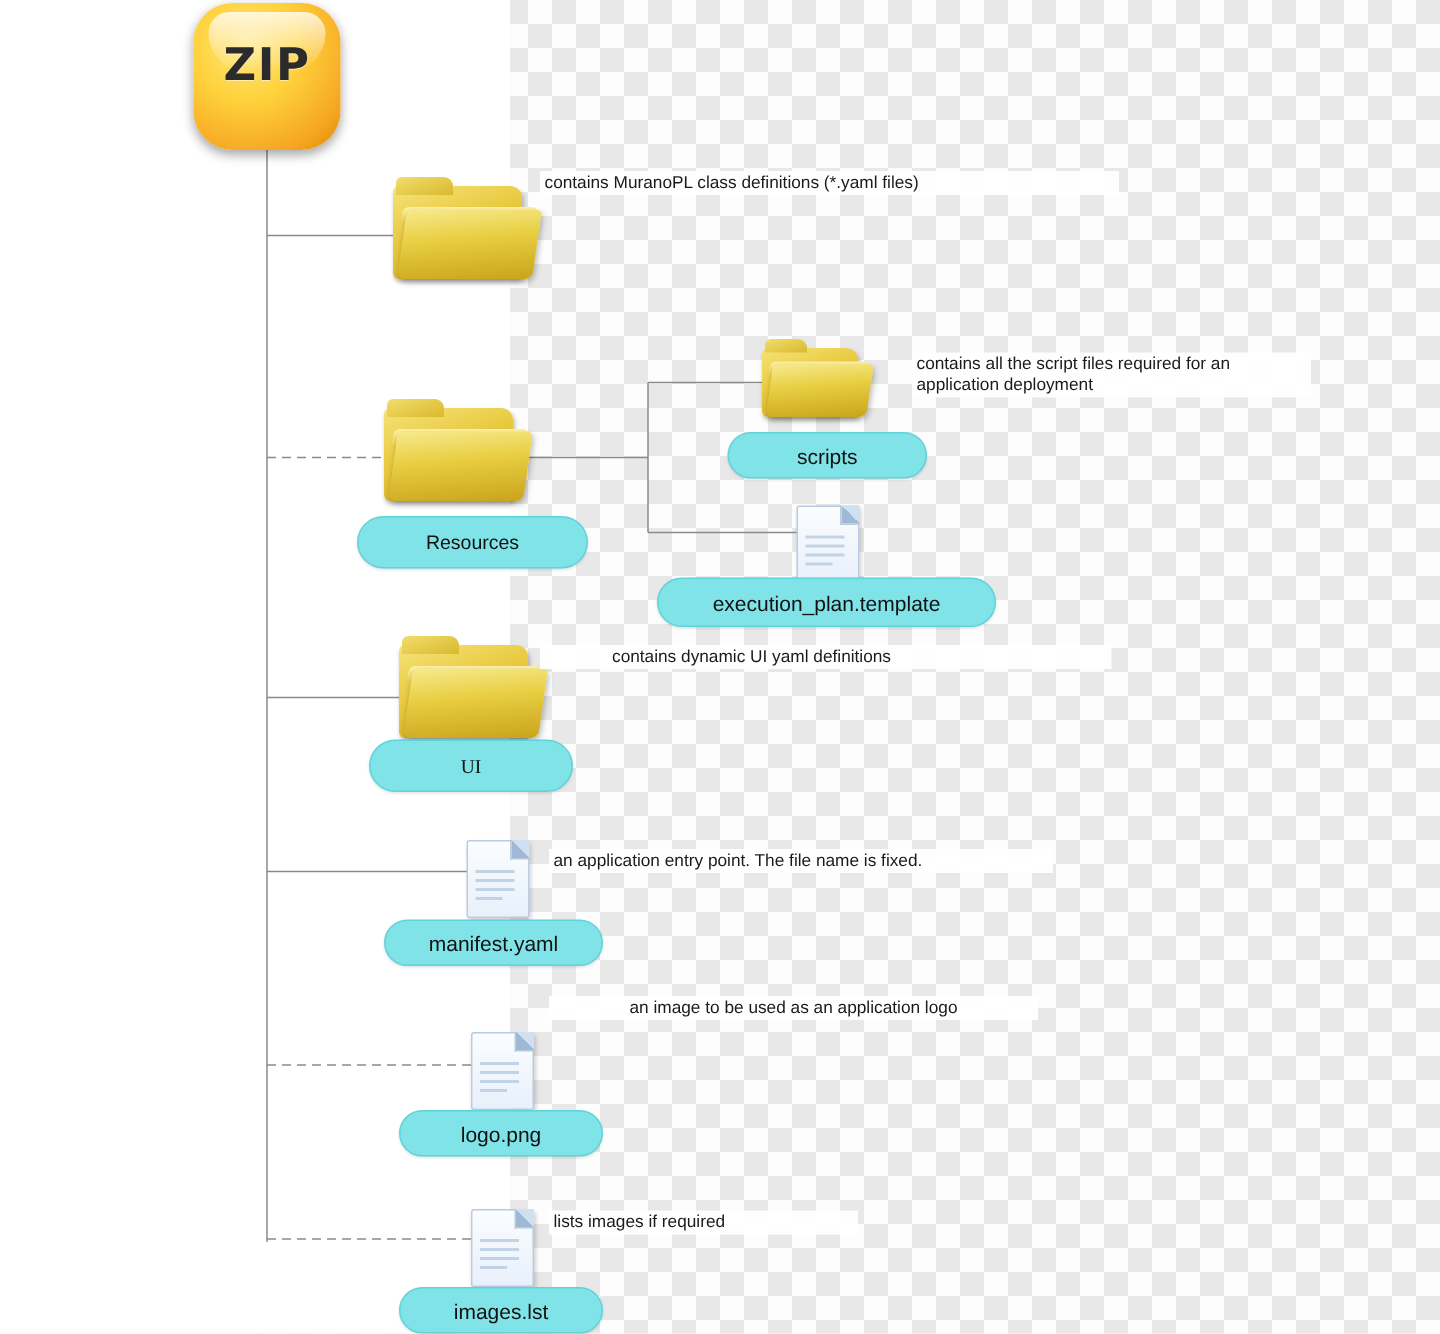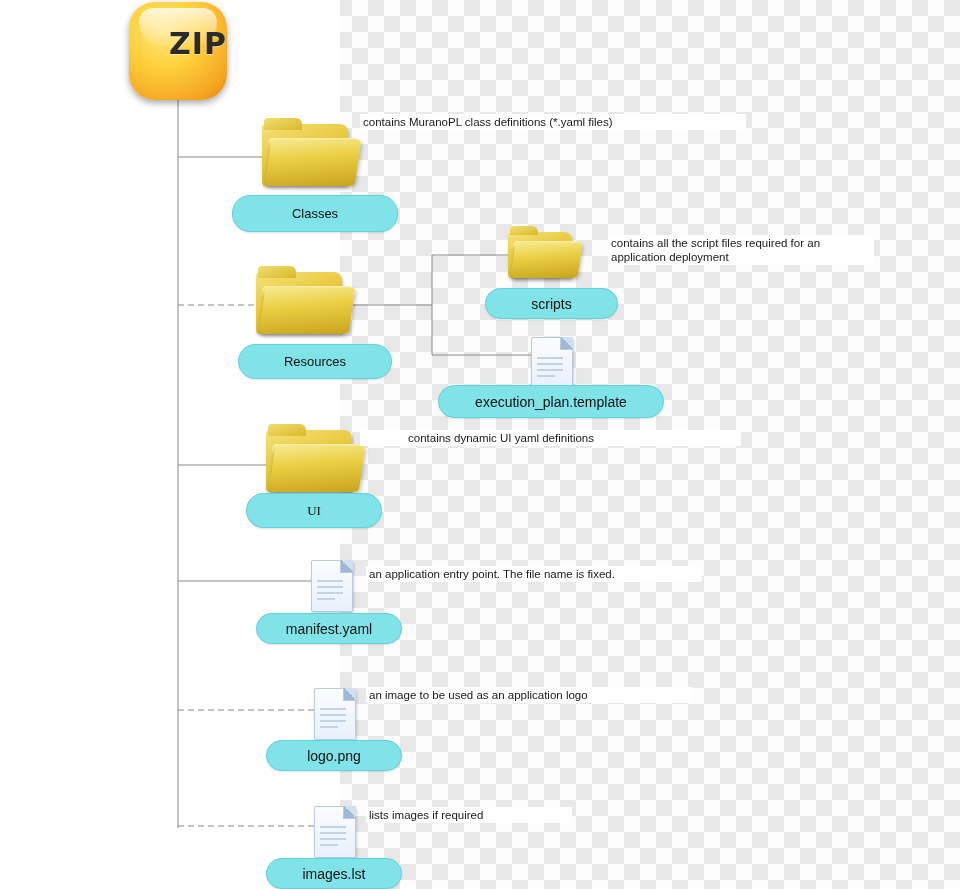--- a/index.html
+++ b/index.html
@@ -37,21 +37,20 @@
   }
   .zip .gloss{
     position:absolute;left:10px;top:6px;width:78px;height:40px;border-radius:22px 22px 40px 40px;
     background:linear-gradient(180deg, rgba(255,255,255,.78), rgba(255,255,255,0));
   }
   .zip .ziptext{
     position:absolute;left:0;top:24px;width:98px;text-align:center;
     font-weight:bold;font-size:30px;color:#2b2b2b;letter-spacing:1px;
     font-family:"DejaVu Sans", sans-serif;
     text-shadow:0 1px 0 rgba(255,255,255,.5);
-    padding-left:20px;
   }
 
   
   .folder{position:absolute;width:96px;height:74px;}
   .folder .back{
     position:absolute;left:0;top:6px;width:86px;height:62px;border-radius:4px 8px 4px 4px;
     background:linear-gradient(160deg,#f5e27a 0%,#e8c83c 45%,#caa520 100%);
     box-shadow:1px 2px 3px rgba(0,0,0,.25);
   }
   .folder .tab{
@@ -144,23 +143,20 @@
     <div class="ziptext">ZIP</div>
   </div>
 
   <div class="folder" style="left:262px;top:118px;">
     <div class="back"></div>
       <div class="tab"></div>
       <div class="lip"></div>
       <div class="front"></div>
   </div>
   <div class="note" style="left:360px;top:114px;width:380px;">contains MuranoPL class definitions (*.yaml files)</div>
-  <div class="pill" style="left:232px;top:195px;width:164px;height:35px;">
-    <span>Classes</span>
-  </div>
 
   <div class="folder" style="left:256px;top:266px;">
     <div class="back"></div>
       <div class="tab"></div>
       <div class="lip"></div>
       <div class="front"></div>
   </div>
   <div class="pill" style="left:238px;top:344px;width:152px;height:33px;">
     <span>Resources</span>
   </div>
@@ -214,21 +210,21 @@
   </div>
 
   <div class="file" style="left:314px;top:688px;">
     <div class="sheet"></div>
       <div class="fold"></div>
     <div class="ln" style="top:20px;width:26px;"></div>
     <div class="ln" style="top:26px;width:26px;"></div>
     <div class="ln" style="top:32px;width:26px;"></div>
     <div class="ln" style="top:38px;width:18px;"></div>
   </div>
-  <div class="note" style="left:366px;top:687px;width:320px;">an image to be used as an application logo</div>
+  <div class="note" style="left:366px;top:664px;width:320px;text-align:center;">an image to be used as an application logo</div>
   <div class="pill small" style="left:266px;top:740px;width:134px;height:29px;">
     <span>logo.png</span>
   </div>
 
   <div class="file" style="left:314px;top:806px;">
     <div class="sheet"></div>
       <div class="fold"></div>
     <div class="ln" style="top:20px;width:26px;"></div>
     <div class="ln" style="top:26px;width:26px;"></div>
     <div class="ln" style="top:32px;width:26px;"></div>

